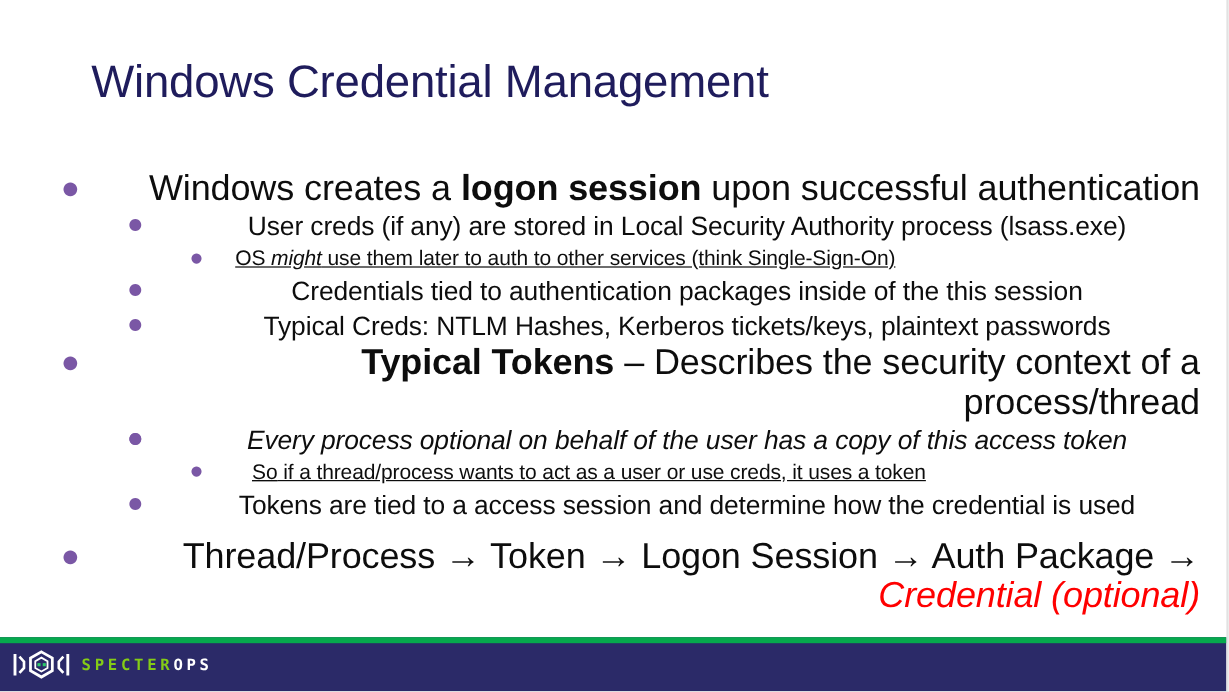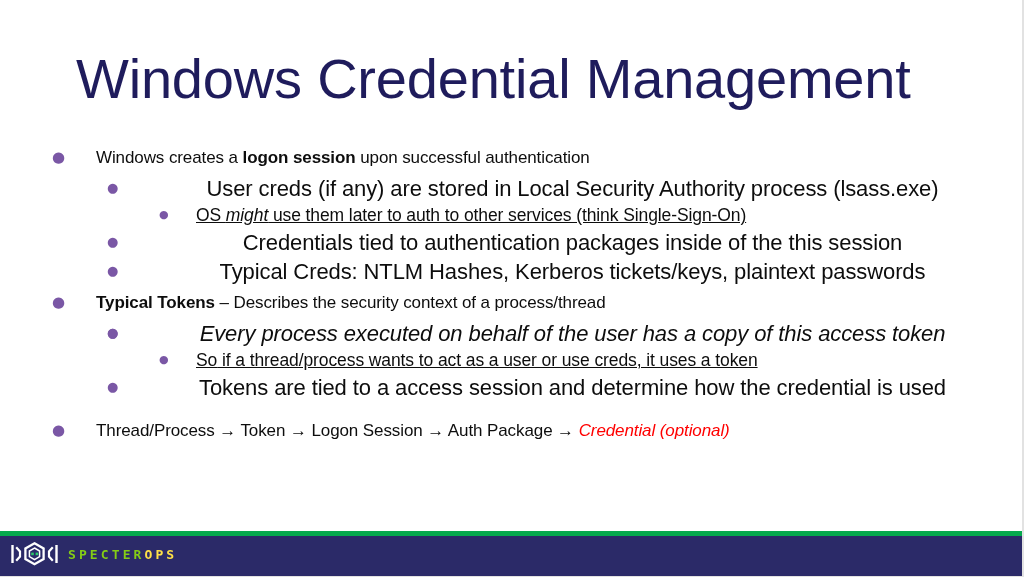--- a/index.html
+++ b/index.html
@@ -23,21 +23,21 @@
     overflow: hidden;
   }
 
   
   #slide-title {
     position: absolute;
     left: 76px;
     top: 50px;
     width: 880px;
     font-family: "Liberation Sans", sans-serif;
-    font-size: 56px;
+    font-size: 38px;
     font-weight: 400;
     line-height: 1.05;
     color: #1F1C5C;
     letter-spacing: -0.2px;
     white-space: nowrap;
   }
 
   
   #body-content {
     position: absolute;
@@ -67,24 +67,25 @@
   .lvl1 {
     margin-bottom: 0px;
   }
   .lvl1 > .marker {
     left: 52px;
     top: 9px;
     font-size: 15px;
   }
   .lvl1 > .btext {
     margin-left: 96px;
-    font-size: 17px;
+    font-size: 30px;
     line-height: 33px;
     font-weight: 400;
     letter-spacing: -0.1px;
+    text-align: right;
   }
 
   
   .lvl2 > .marker {
     left: 107px;
     top: 7px;
     font-size: 13px;
   }
   .lvl2 > .btext {
     margin-left: 145px;
@@ -105,21 +106,21 @@
     font-size: 17.5px;
     line-height: 25px;
     letter-spacing: -0.1px;
     text-decoration: underline;
   }
 
   .spacer-sm { height: 12px; }
 
   b, .b { font-weight: 700; }
   i, .i { font-style: italic; }
-  u, .u { text-decoration: underline; }
+  u, .u { text-decoration: underline; margin-left: 14px; }
   .red { color: #FF0000; }
 
   
   #footer-bar {
     position: absolute;
     left: 0;
     bottom: 0;
     width: 1022px;
     height: 45px;
     background: #2B2A68;
@@ -144,21 +145,21 @@
   #logo-word {
     margin-left: 7px;
     font-family: "DejaVu Sans Mono", monospace;
     font-size: 13px;
     font-weight: 700;
     letter-spacing: 3.1px;
     line-height: 1;
     white-space: nowrap;
   }
   #logo-word .specter { color: #84cc16; }
-  #logo-word .ops { color: #fde047; }
+  #logo-word .ops { color: #ffffff; }
 </style>
 </head>
 <body>
 
 <div id="slide">
 
   <h1 id="slide-title">Windows Credential Management</h1>
 
   <div id="body-content">
 
@@ -191,21 +192,21 @@
       <span class="marker">●</span>
       <span class="btext"><b>Typical Tokens</b><span> – Describes the security context of a process/thread</span></span>
     </div>
 
     <div class="bullet-row lvl2">
       <span class="marker">●</span>
     </div>
 
     <div class="bullet-row lvl2">
       <span class="marker">●</span>
-      <span class="btext"><i>Every process executed on behalf of the user has a copy of this access token</i></span>
+      <span class="btext"><i>Every process optional on behalf of the user has a copy of this access token</i></span>
     </div>
 
     <div class="bullet-row lvl3">
       <span class="marker">●</span>
       <span class="btext"><u>So</u><span> if a thread/process wants to act as a user or use creds, it uses a token</span></span>
     </div>
 
     <div class="bullet-row lvl2">
       <span class="marker">●</span>
       <span class="btext">Tokens are tied to a access session and determine how the credential is used</span>

